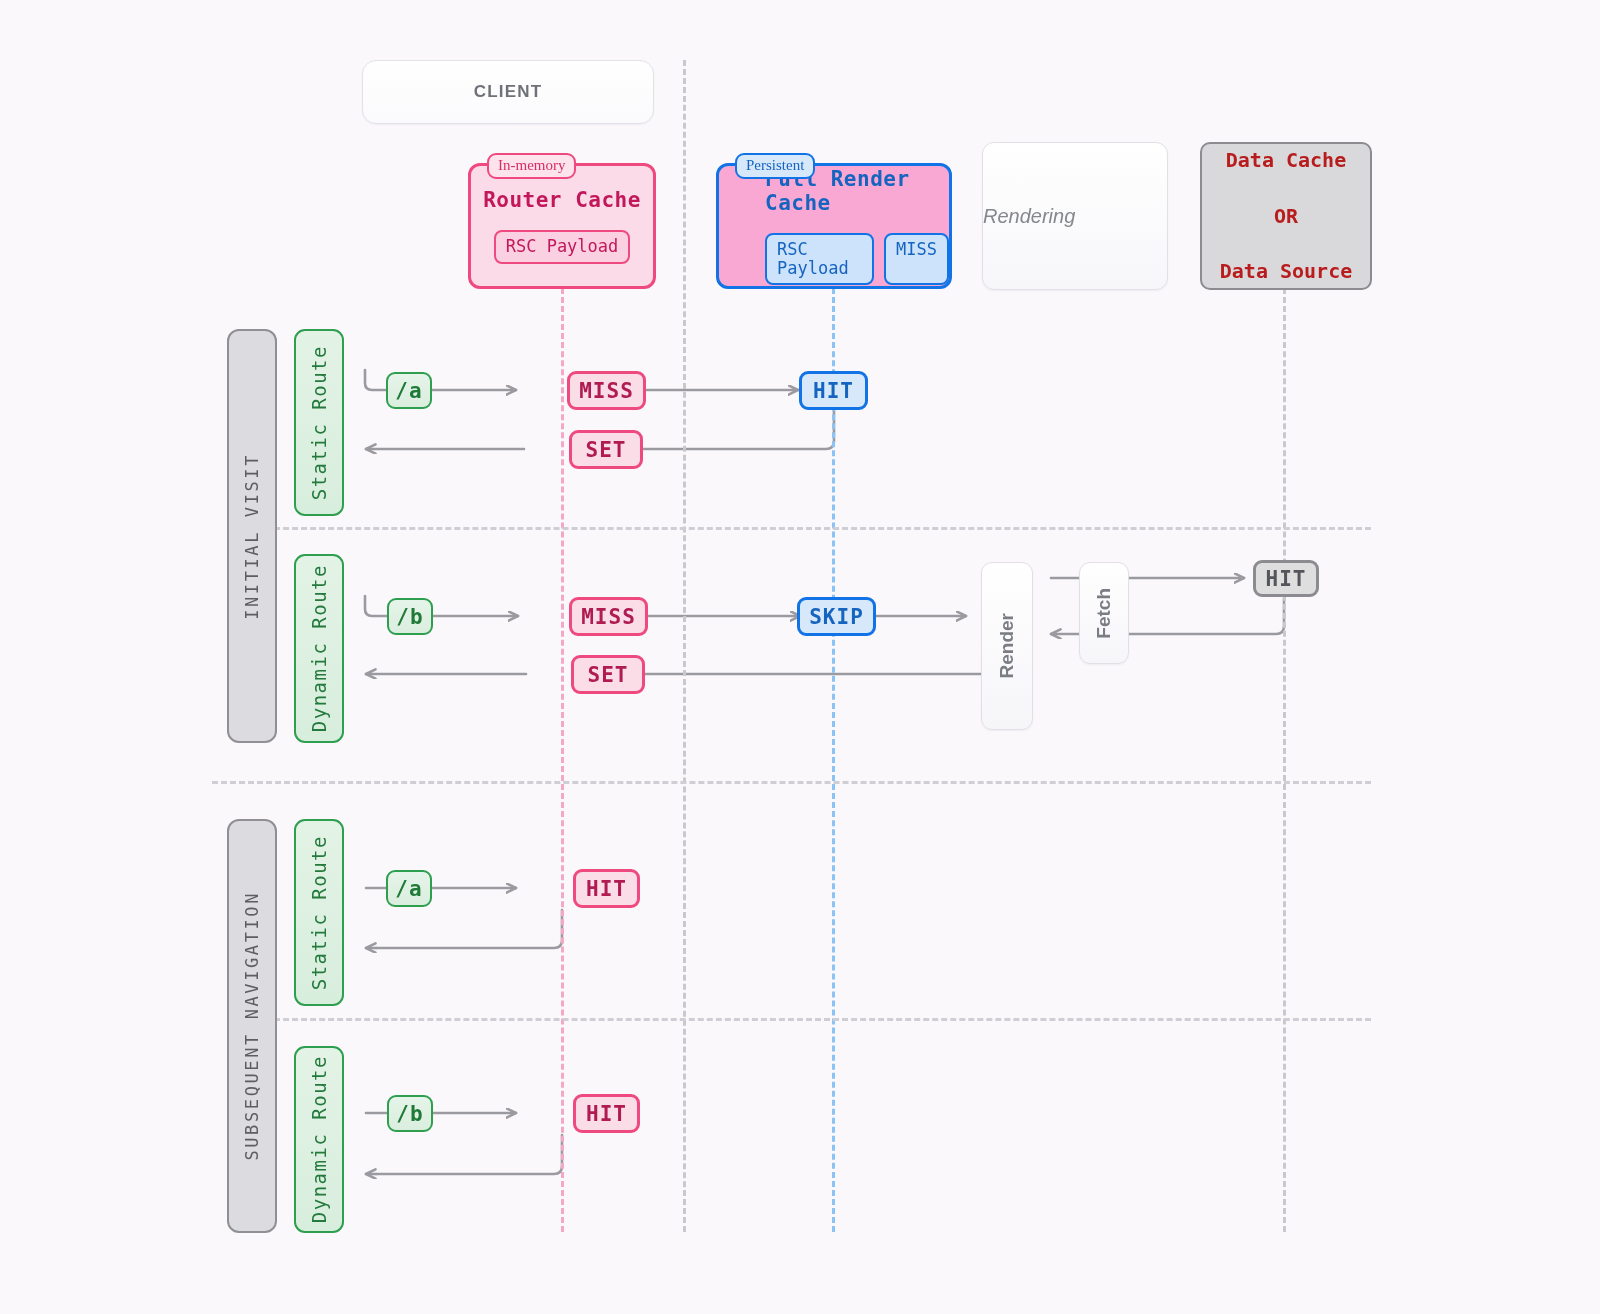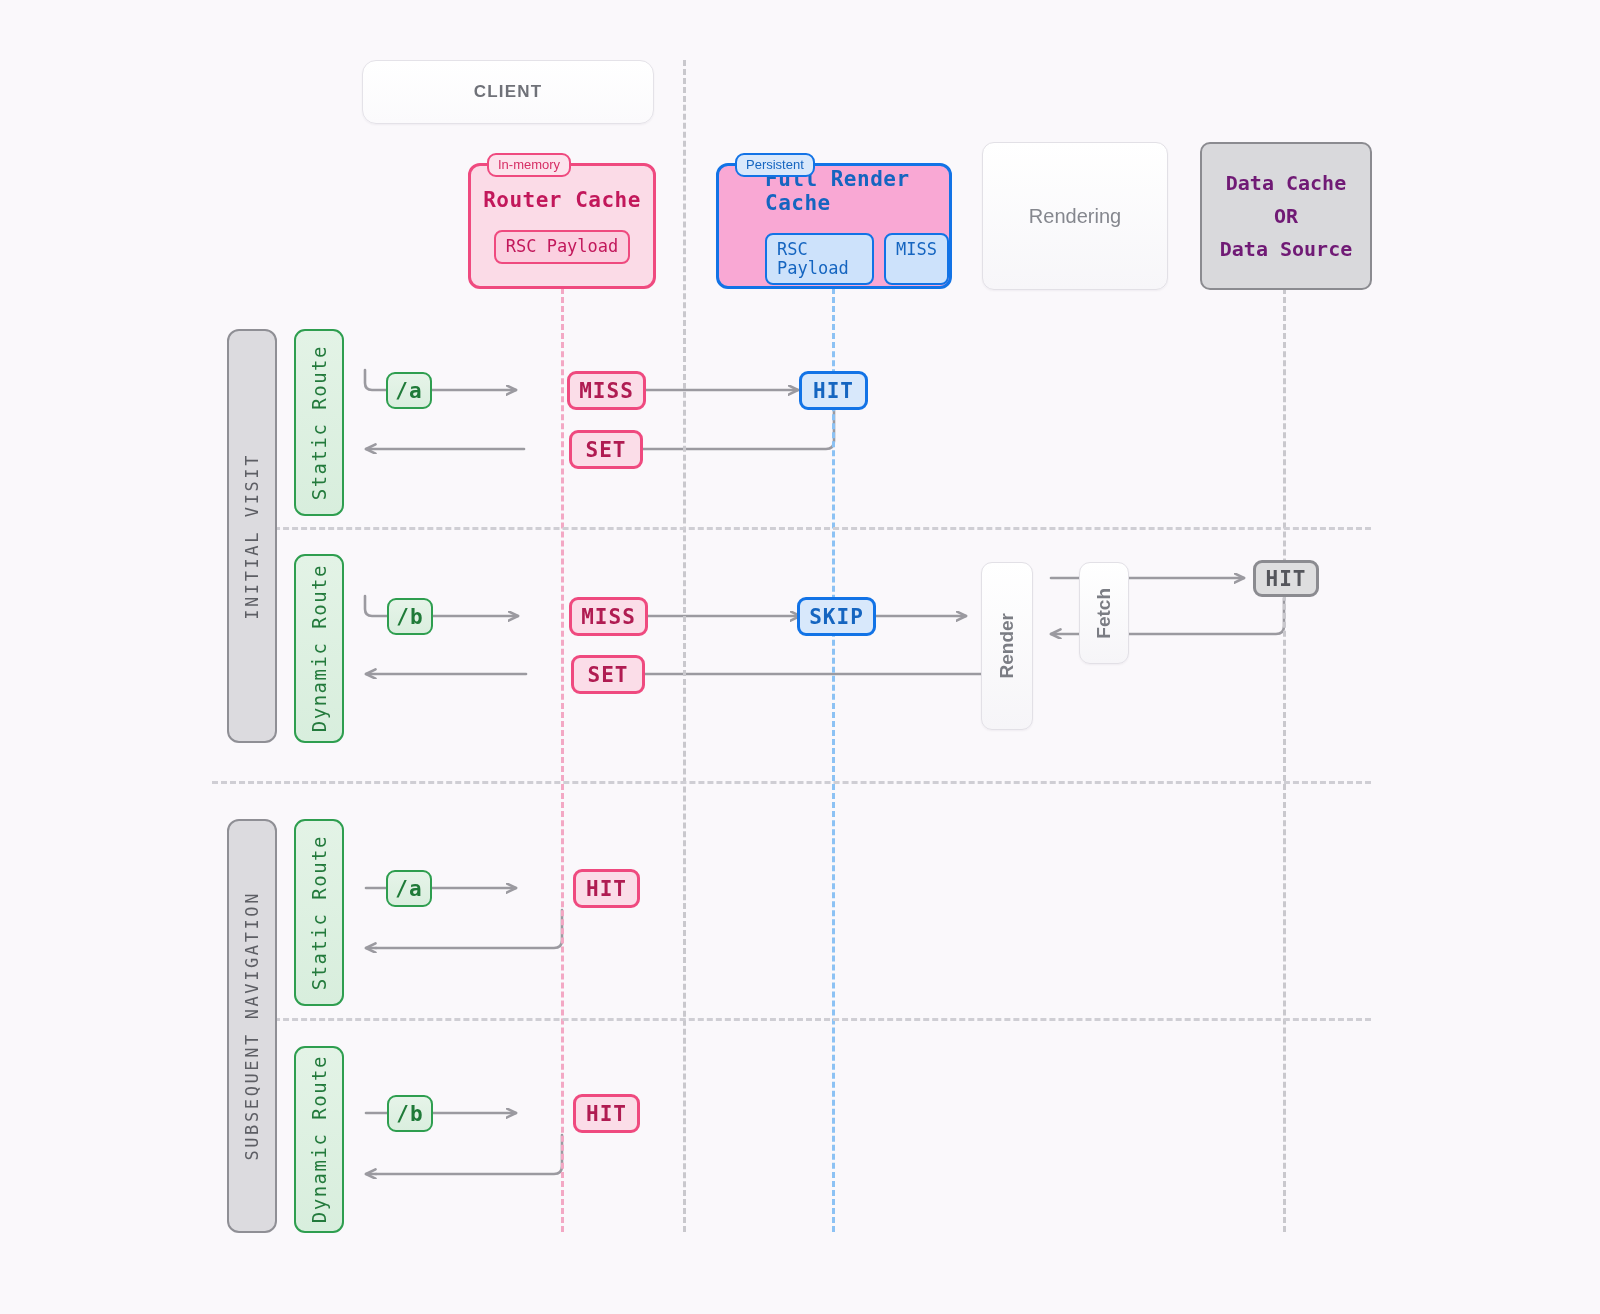--- a/index.html
+++ b/index.html
@@ -34,22 +34,22 @@
     box-sizing:border-box;
   }
   .entity .etitle{
     font-family:"DejaVu Sans Mono", monospace;
     font-weight:700;font-size:21px;letter-spacing:.5px;
   }
   .badge{
     position:absolute;top:-13px;left:16px;
     border-radius:9px;
     padding:3px 9px 4px;
-    font-family:Liberation Sans, sans-serif;
-    font-size:13px;line-height:1;
+    font-family:Liberation Serif, serif;
+    font-size:15px;line-height:1;
     background:#fff;
     z-index:5;
   }
   .chiprow{display:flex;gap:10px;margin-top:18px;}
   .chip{
     border-radius:8px;
     padding:5px 10px 6px;
     font-family:"DejaVu Sans Mono", monospace;
     font-size:17px;line-height:1.1;
     border-width:2.5px;border-style:solid;
@@ -64,32 +64,33 @@
   
   .blue-box{background:#f9a8d4;border:3px solid #1273e6;padding-left:46px;}
   .blue-box .etitle{color:#1565c0;}
   .blue-badge{border:2.5px solid #1273e6;color:#1565c0;background:#d8e8fb;}
   .blue-chip{background:#cde2fb;border-color:#1273e6;color:#1565c0;}
 
   
   .plain-box{
     background:linear-gradient(180deg,#ffffff 0%,#f7f6f9 100%);
     border:1px solid #e2e0e6;border-radius:12px;
-    display:flex;align-items:center;justify-content:center;
+    display:flex;align-items:center;justify-content:flex-start;
     font-family:"Liberation Sans", sans-serif;
     font-size:20px;color:#85878e;
     box-shadow:0 1px 2px rgba(30,25,50,.05);
+    font-style:italic;
   }
 
   
   .grey-box{
     background:#d9d9dc;border:2.5px solid #8b8b90;border-radius:10px;
-    display:flex;flex-direction:column;align-items:center;justify-content:center;
-    font-family:"DejaVu Sans Mono", monospace;
-    font-weight:700;font-size:20px;color:#701a75;line-height:1.65;
+    display:flex;flex-direction:column;align-items:center;justify-content:space-between;
+    font-family:"DejaVu Sans Mono", monospace;
+    font-weight:700;font-size:20px;color:#b91c1c;line-height:1.65;
   }
 
   
   .lifeline{position:absolute;width:0;border-left-width:3px;border-left-style:dashed;}
   .ll-pink{border-left-color:#f3a8c4;}
   .ll-blue{border-left-color:#8cc2f4;}
   .ll-grey{border-left-color:#c9c8cd;}
 
   
   .hsep{position:absolute;height:0;border-top:3px dashed #cfced4;}

